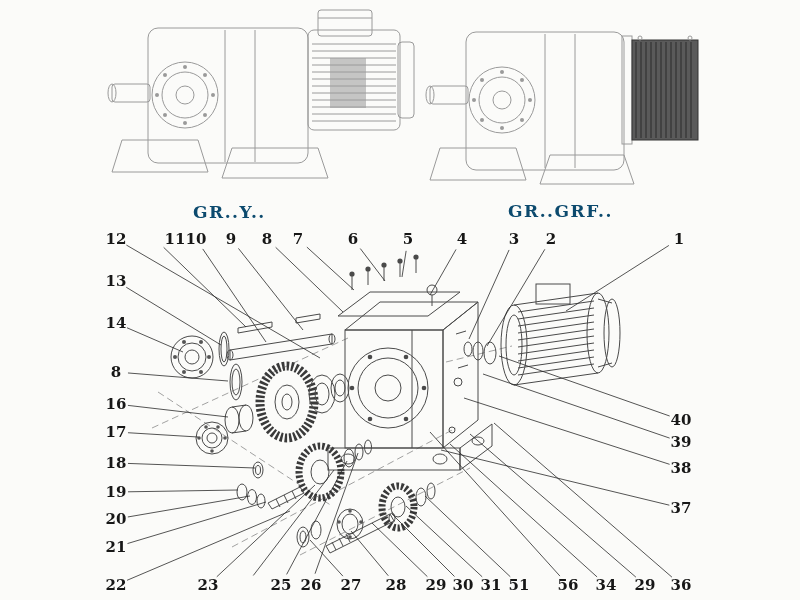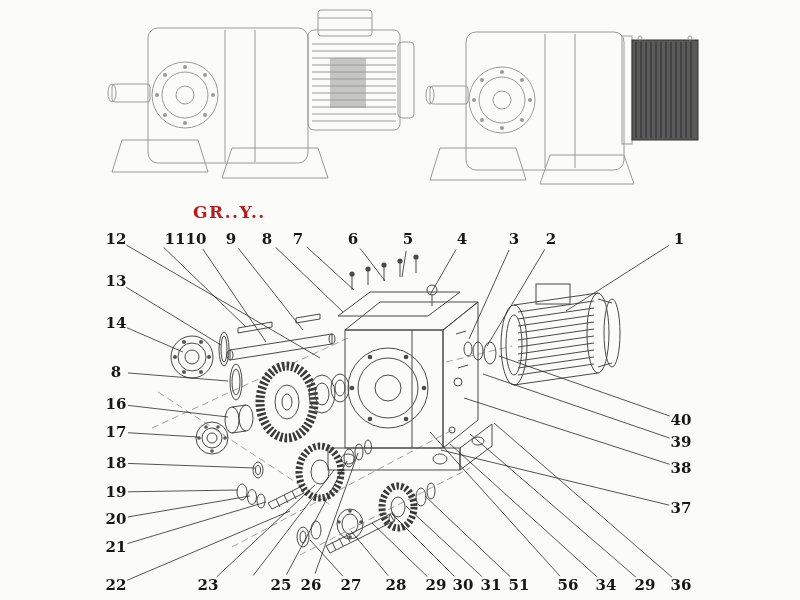--- a/index.html
+++ b/index.html
@@ -9,21 +9,21 @@
   }
   .stage svg{position:absolute;left:0;top:0;}
   #callout-layer{position:absolute;left:0;top:0;width:800px;height:600px;pointer-events:none;}
   .callout{
     position:absolute;transform:translate(-50%,-50%);
     font-family:"DejaVu Serif",serif;font-weight:700;font-size:15px;line-height:1;
     color:#171717;
   }
   .variant-title{
     position:absolute;font-family:"DejaVu Serif",serif;font-weight:700;
-    font-size:17px;letter-spacing:1.5px;color:#b91c1c;
+    font-size:17px;letter-spacing:1.5px;color:#0c4a6e;
   }
   #title-left{left:193px;top:202px;}
   #title-right{left:508px;top:201px;}
 </style>
 </head>
 <body>
 
 <div class="stage">
 
   <svg width="800" height="600" viewBox="0 0 800 600">
@@ -282,20 +282,21 @@
         <line x1="635.9146227562314" y1="577.1606173496625" x2="470" y2="434"></line>
         <line x1="671.930130875584" y1="577.142680223768" x2="494" y2="423"></line>
         <line x1="669.3357784360071" y1="505.1811464553684" x2="441" y2="450"></line>
         <line x1="669.5794965868733" y1="464.3159666409269" x2="464" y2="398"></line>
         <line x1="669.65065991757" y1="438.1022468403776" x2="483" y2="374"></line>
         <line x1="669.679530221667" y1="416.01917546256425" x2="499" y2="356"></line>
       </g>
   </svg>
 
   <div class="variant-title" id="title-left">GR..Y..</div>
+  <div class="variant-title" id="title-right">GR..GRF..</div>
 
   <div id="callout-layer">
       <div class="callout" style="left: 679px; top: 239px;">1</div>
       <div class="callout" style="left: 551px; top: 239px;">2</div>
       <div class="callout" style="left: 514px; top: 239px;">3</div>
       <div class="callout" style="left: 462px; top: 239px;">4</div>
       <div class="callout" style="left: 408px; top: 239px;">5</div>
       <div class="callout" style="left: 353px; top: 239px;">6</div>
       <div class="callout" style="left: 298px; top: 239px;">7</div>
       <div class="callout" style="left: 267px; top: 239px;">8</div>

